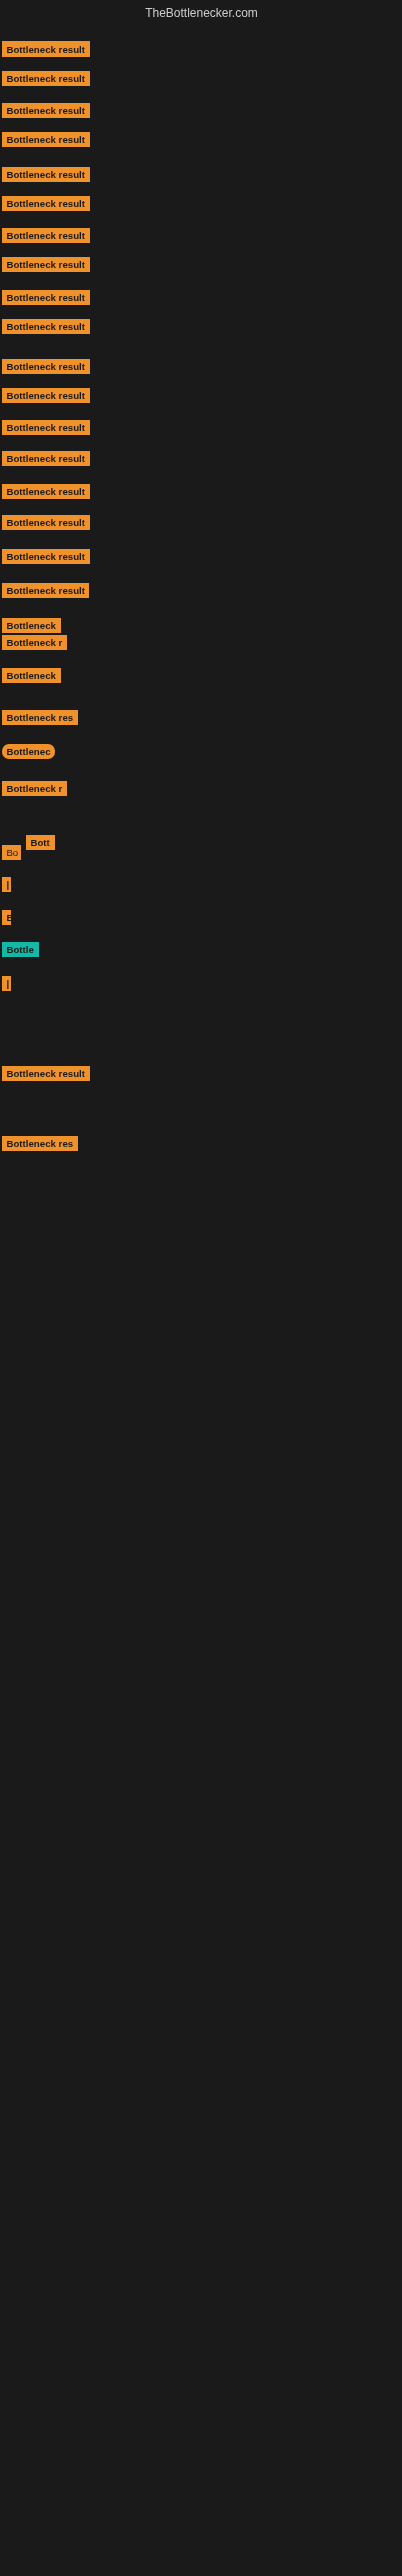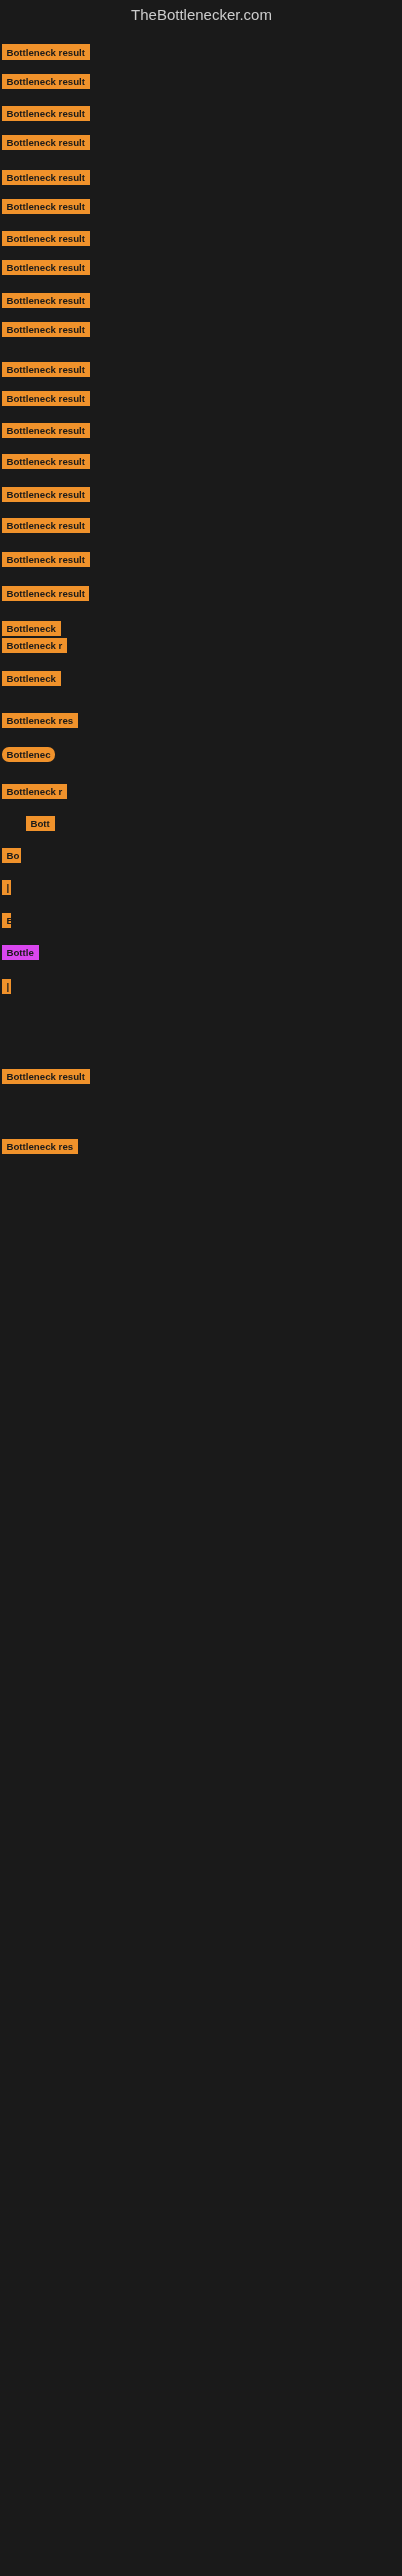--- a/index.html
+++ b/index.html
@@ -12,21 +12,21 @@
       background-color: #1a1a1a;
       width: 403px;
       min-height: 2576px;
       font-family: Arial, sans-serif;
       position: relative;
     }
 
     .site-title {
       text-align: center;
       color: #cccccc;
-      font-size: 15px;
+      font-size: 12px;
       padding: 6.4px 0 3.2px 0;
       font-weight: normal;
     }
   </style>
 </head>
 <body>
 
 <div>
   <div class="site-title">TheBottlenecker.com</div>
 </div>
@@ -49,22 +49,22 @@
     <div style="position: absolute; top: 460px; left: 1.6px;"><span style="background-color: rgb(240, 146, 43); color: rgb(26, 26, 26); font-size: 9.7px; font-weight: bold; padding: 2.4px 4.8px; display: inline-block; max-width: 95px; overflow: hidden; white-space: nowrap;">Bottleneck result</span></div>
     <div style="position: absolute; top: 491px; left: 1.6px;"><span style="background-color: rgb(240, 146, 43); color: rgb(26, 26, 26); font-size: 9.7px; font-weight: bold; padding: 2.4px 4.8px; display: inline-block; max-width: 90px; overflow: hidden; white-space: nowrap;">Bottleneck result</span></div>
     <div style="position: absolute; top: 525px; left: 1.6px;"><span style="background-color: rgb(240, 146, 43); color: rgb(26, 26, 26); font-size: 9.7px; font-weight: bold; padding: 2.4px 4.8px; display: inline-block; max-width: 105px; overflow: hidden; white-space: nowrap;">Bottleneck result</span></div>
     <div style="position: absolute; top: 559px; left: 1.6px;"><span style="background-color: rgb(240, 146, 43); color: rgb(26, 26, 26); font-size: 9.7px; font-weight: bold; padding: 2.4px 4.8px; display: inline-block; max-width: 87px; overflow: hidden; white-space: nowrap;">Bottleneck result</span></div>
     <div style="position: absolute; top: 594px; left: 1.6px;"><span style="background-color: rgb(240, 146, 43); color: rgb(26, 26, 26); font-size: 9.7px; font-weight: bold; padding: 2.4px 4.8px; display: inline-block; max-width: 64px; overflow: hidden; white-space: nowrap;">Bottleneck</span></div>
     <div style="position: absolute; top: 611px; left: 1.6px;"><span style="background-color: rgb(240, 146, 43); color: rgb(26, 26, 26); font-size: 9.7px; font-weight: bold; padding: 2.4px 4.8px; display: inline-block; max-width: 68px; overflow: hidden; white-space: nowrap;">Bottleneck r</span></div>
     <div style="position: absolute; top: 644px; left: 1.6px;"><span style="background-color: rgb(240, 146, 43); color: rgb(26, 26, 26); font-size: 9.7px; font-weight: bold; padding: 2.4px 4.8px; display: inline-block; max-width: 63px; overflow: hidden; white-space: nowrap;">Bottleneck</span></div>
     <div style="position: absolute; top: 686px; left: 1.6px;"><span style="background-color: rgb(240, 146, 43); color: rgb(26, 26, 26); font-size: 9.7px; font-weight: bold; padding: 2.4px 4.8px; display: inline-block; max-width: 81px; overflow: hidden; white-space: nowrap;">Bottleneck res</span></div>
     <div style="position: absolute; top: 720px; left: 1.6px;"><span style="background-color: rgb(240, 146, 43); color: rgb(26, 26, 26); font-size: 9.7px; font-weight: bold; padding: 2.4px 4.8px; display: inline-block; max-width: 58px; overflow: hidden; white-space: nowrap; border-radius: 7px;">Bottlenec</span></div>
     <div style="position: absolute; top: 757px; left: 1.6px;"><span style="background-color: rgb(240, 146, 43); color: rgb(26, 26, 26); font-size: 9.7px; font-weight: bold; padding: 2.4px 4.8px; display: inline-block; max-width: 68px; overflow: hidden; white-space: nowrap;">Bottleneck r</span></div>
-    <div style="position: absolute; top: 789px; left: 1.6px; padding-left: 24px;"><span style="background-color: rgb(240, 146, 43); color: rgb(26, 26, 26); font-size: 9.7px; font-weight: bold; padding: 2.4px 4.8px; display: inline-block; max-width: 31px; overflow: hidden; white-space: nowrap;">Bott</span></div>
-    <div style="position: absolute; top: 821px; left: 1.6px;"><span style="background-color: rgb(240, 146, 43); color: rgb(26, 26, 26); font-size: 9.7px; font-weight: bold; padding: 2.4px 4.8px; display: inline-block; max-width: 19.3px; overflow: hidden; white-space: nowrap;">Bo</span></div>
+    <div style="position: absolute; top: 811px; left: 1.6px; padding-left: 24px;"><span style="background-color: rgb(240, 146, 43); color: rgb(26, 26, 26); font-size: 9.7px; font-weight: bold; padding: 2.4px 4.8px; display: inline-block; max-width: 31px; overflow: hidden; white-space: nowrap;">Bott</span></div>
+    <div style="position: absolute; top: 821px; left: 1.6px;"><span style="background-color: rgb(240, 146, 43); color: rgb(26, 26, 26); font-size: 9.7px; font-weight: normal; padding: 2.4px 4.8px; display: inline-block; max-width: 19.3px; overflow: hidden; white-space: nowrap;">Bo</span></div>
     <div style="position: absolute; top: 853px; left: 1.6px;"><span style="background-color: rgb(240, 146, 43); color: rgb(26, 26, 26); font-size: 9.7px; font-weight: bold; padding: 2.4px 4.8px; display: inline-block; max-width: 6.4px; overflow: hidden; white-space: nowrap;">|</span></div>
     <div style="position: absolute; top: 886px; left: 1.6px;"><span style="background-color: rgb(240, 146, 43); color: rgb(26, 26, 26); font-size: 9.7px; font-weight: bold; padding: 2.4px 4.8px; display: inline-block; max-width: 8px; overflow: hidden; white-space: nowrap;">B</span></div>
-    <div style="position: absolute; top: 918px; left: 1.6px;"><span style="background-color: #d946ef; color: rgb(26, 26, 26); font-size: 9.7px; font-weight: bold; padding: 2.4px 4.8px; display: inline-block; max-width: 37px; overflow: hidden; white-space: nowrap;">Bottle</span></div>
+    <div style="position: absolute; top: 918px; left: 1.6px;"><span style="background-color: #14b8a6; color: rgb(26, 26, 26); font-size: 9.7px; font-weight: bold; padding: 2.4px 4.8px; display: inline-block; max-width: 37px; overflow: hidden; white-space: nowrap;">Bottle</span></div>
     <div style="position: absolute; top: 952px; left: 1.6px;"><span style="background-color: rgb(240, 146, 43); color: rgb(26, 26, 26); font-size: 9.7px; font-weight: bold; padding: 2.4px 4.8px; display: inline-block; max-width: 6.4px; overflow: hidden; white-space: nowrap;">|</span></div>
     <div style="position: absolute; top: 1042px; left: 1.6px;"><span style="background-color: rgb(240, 146, 43); color: rgb(26, 26, 26); font-size: 9.7px; font-weight: bold; padding: 2.4px 4.8px; display: inline-block; max-width: 105px; overflow: hidden; white-space: nowrap;">Bottleneck result</span></div>
     <div style="position: absolute; top: 1112px; left: 1.6px;"><span style="background-color: rgb(240, 146, 43); color: rgb(26, 26, 26); font-size: 9.7px; font-weight: bold; padding: 2.4px 4.8px; display: inline-block; max-width: 98px; overflow: hidden; white-space: nowrap;">Bottleneck res</span></div>
   </div>
 
 
 </body></html>

